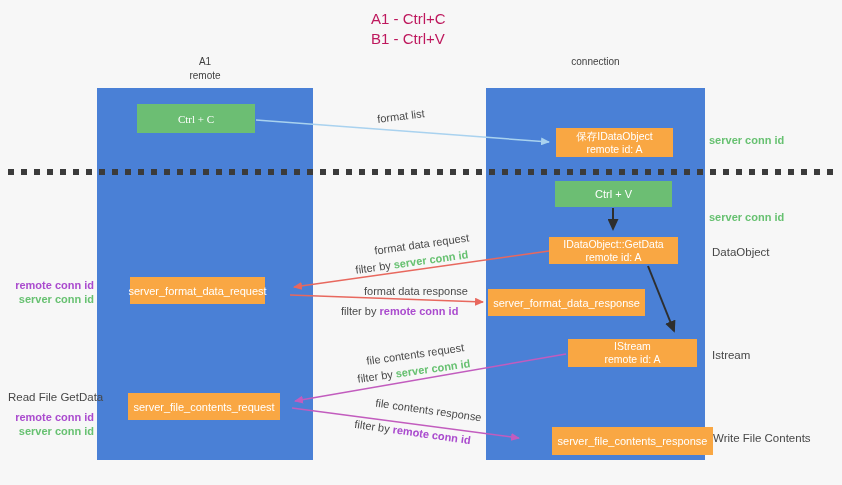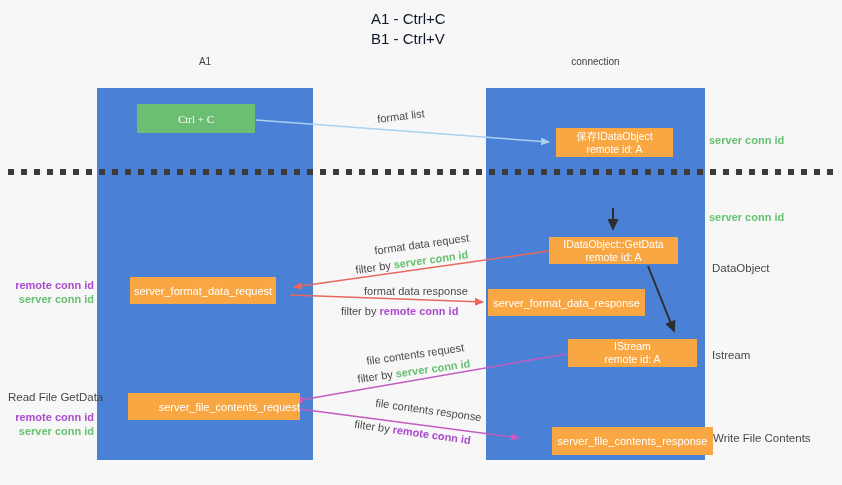--- a/index.html
+++ b/index.html
@@ -6,21 +6,21 @@
     --lane-blue:#4a80d6; --box-green:#6cbe73; --box-orange:#f9a743;
     --green-text:#67c171; --purple-text:#aa4bce; --red-arrow:#e8685e;
     --magenta-arrow:#c25cbe; --light-blue-arrow:#a9d2ef; --black-arrow:#2e2e2e;
     --label-text:#4a4a4a; --bg:#f7f7f7;
   }
   html,body{margin:0;padding:0;}
   body{background:var(--bg);font-family:"Liberation Sans","DejaVu Sans",sans-serif;}
   #canvas{position:relative;width:842px;height:485px;background:var(--bg);overflow:hidden;}
   .lane{position:absolute;top:88px;height:372px;background:var(--lane-blue);z-index:1;}
   .lane-header{position:absolute;top:55px;text-align:center;color:#3f3f3f;font-size:10px;line-height:14px;z-index:3;}
-  .title{position:absolute;left:371px;top:9px;color:#0f172a;font-size:15px;line-height:20px;z-index:3;}
+  .title{position:absolute;left:371px;top:9px;color:#be185d;font-size:15px;line-height:20px;z-index:3;}
   .divider{position:absolute;left:8px;top:169px;width:828px;height:6px;z-index:2;
     background:repeating-linear-gradient(90deg,#3b3b3b 0 6px,transparent 6px 13px);}
   .node{position:absolute;z-index:3;display:flex;flex-direction:column;align-items:center;justify-content:center;
     color:#fff;text-align:center;}
   .node.green{background:var(--box-green);font-size:11px;}
   .node.orange{background:var(--box-orange);font-size:11px;}
   .node .l2{font-size:10.5px;line-height:13px;}
   .node .l1{font-size:10.5px;line-height:13px;}
   .node.single{font-size:11px;}
   .lbl{position:absolute;z-index:3;color:var(--label-text);font-size:11px;white-space:nowrap;}
@@ -39,20 +39,21 @@
 
 <div id="canvas">
 
   <div class="title">
     <div>A1 - Ctrl+C</div>
     <div>B1 - Ctrl+V</div>
   </div>
 
   <div class="lane-header" style="left:97px;width:216px;">
     <div>A1</div>
+    <div>remote</div>
   </div>
   <div class="lane-header" style="left:486px;width:219px;">
     <div>connection</div>
   </div>
 
   <div class="lane" style="left:97px;width:216px;"></div>
   <div class="lane" style="left:486px;width:219px;"></div>
 
   <div class="divider"></div>
 
@@ -80,35 +81,38 @@
     <line x1="292" y1="408" x2="519" y2="438" style="stroke:var(--magenta-arrow);stroke-width:1.5" marker-end="url(#ah-mag)"></line>
   </svg>
 
   <div class="node green single" style="left:137px;top:104px;width:118px;height:29px;font-family:Liberation Serif, serif;">
     <span>Ctrl + C</span>
   </div>
   <div class="node orange" style="left:556px;top:128px;width:117px;height:29px;">
     <span class="l1">保存IDataObject</span>
     <span class="l2">remote id: A</span>
   </div>
+  <div class="node green single" style="left:555px;top:181px;width:117px;height:26px;">
+    <span>Ctrl + V</span>
+  </div>
   <div class="node orange" style="left:549px;top:237px;width:129px;height:27px;">
     <span class="l1">IDataObject::GetData</span>
     <span class="l2">remote id: A</span>
   </div>
-  <div class="node orange single" style="left:130px;top:277px;width:146px;height:27px;">
+  <div class="node orange single" style="left:130px;top:277px;width:135px;height:27px;">
     <span>server_format_data_request</span>
   </div>
   <div class="node orange single" style="left:488px;top:289px;width:157px;height:27px;">
     <span>server_format_data_response</span>
   </div>
   <div class="node orange" style="left:568px;top:339px;width:129px;height:28px;">
     <span class="l1">IStream</span>
     <span class="l2">remote id: A</span>
   </div>
-  <div class="node orange single" style="left:128px;top:393px;width:172px;height:27px;align-items:flex-end;">
+  <div class="node orange single" style="left:128px;top:393px;width:152px;height:27px;">
     <span>server_file_contents_request</span>
   </div>
   <div class="node orange single" style="left:524px;top:427px;width:161px;height:28px;margin-left:28px;">
     <span>server_file_contents_response</span>
   </div>
 
   <div class="lbl rot-n7" style="left:377px;top:110px;">
     <span>format list</span>
   </div>
 
@@ -151,21 +155,21 @@
     <div class="purple-b">remote conn id</div>
     <div class="green-b">server conn id</div>
   </div>
 
   <div class="side green-b" style="left:709px;top:134px;">
     <span>server conn id</span>
   </div>
   <div class="side green-b" style="left:709px;top:211px;">
     <span>server conn id</span>
   </div>
-  <div class="side dark" style="left:712px;top:246px;margin-top:16px;">
+  <div class="side dark" style="left:712px;top:246px;">
     <span>DataObject</span>
   </div>
   <div class="side dark" style="left:712px;top:349px;">
     <span>Istream</span>
   </div>
   <div class="side dark" style="left:713px;top:432px;">
     <span>Write File Contents</span>
   </div>
 
 </div>

